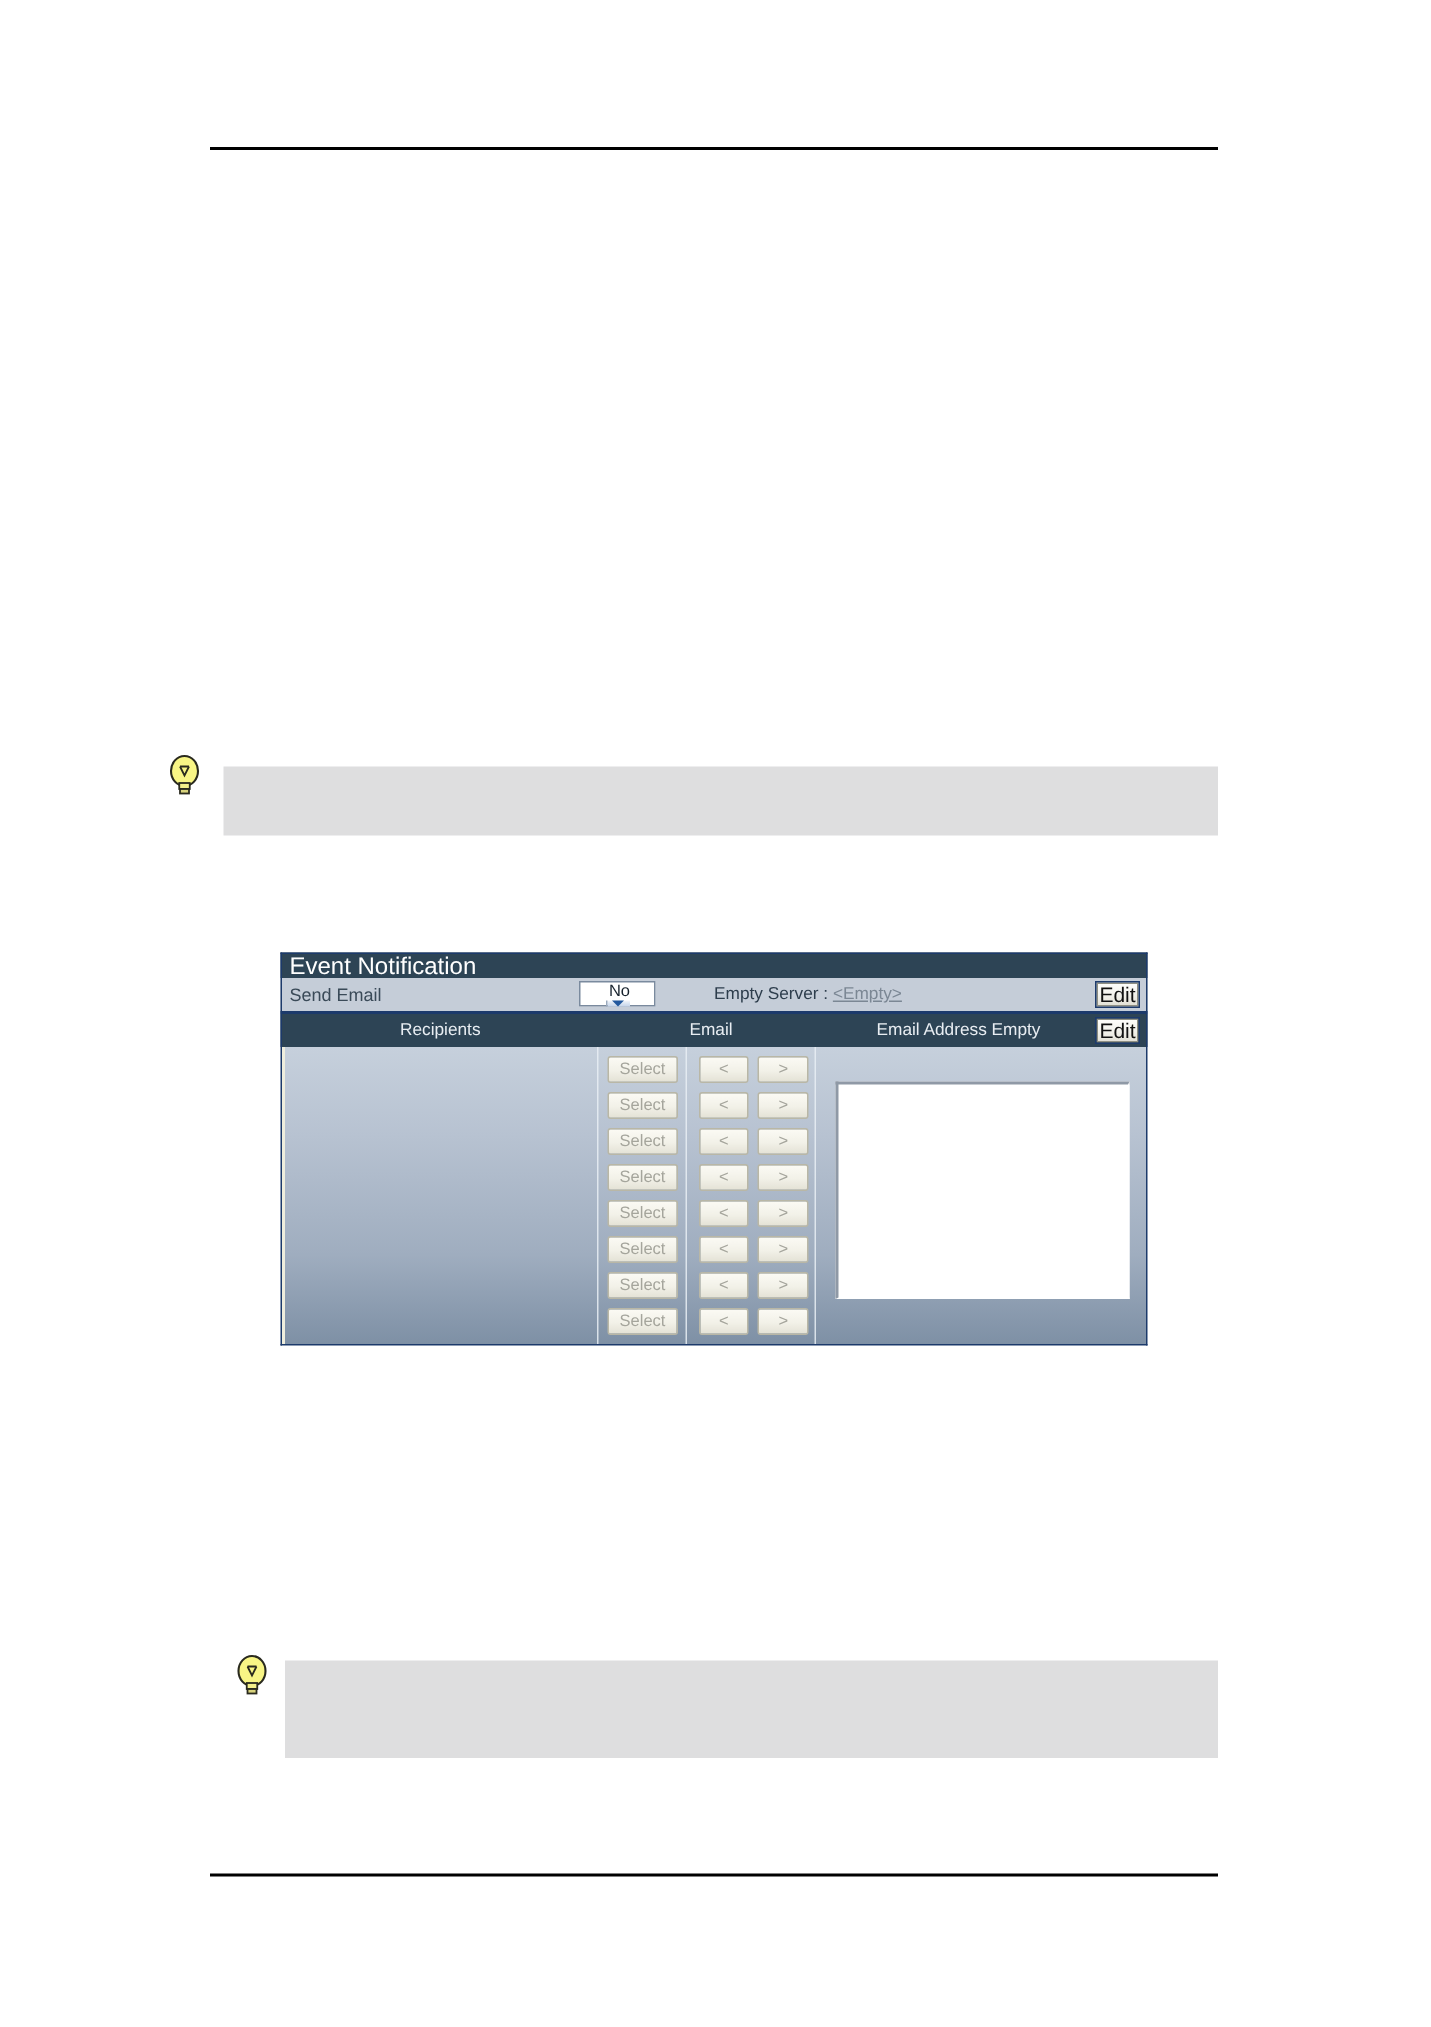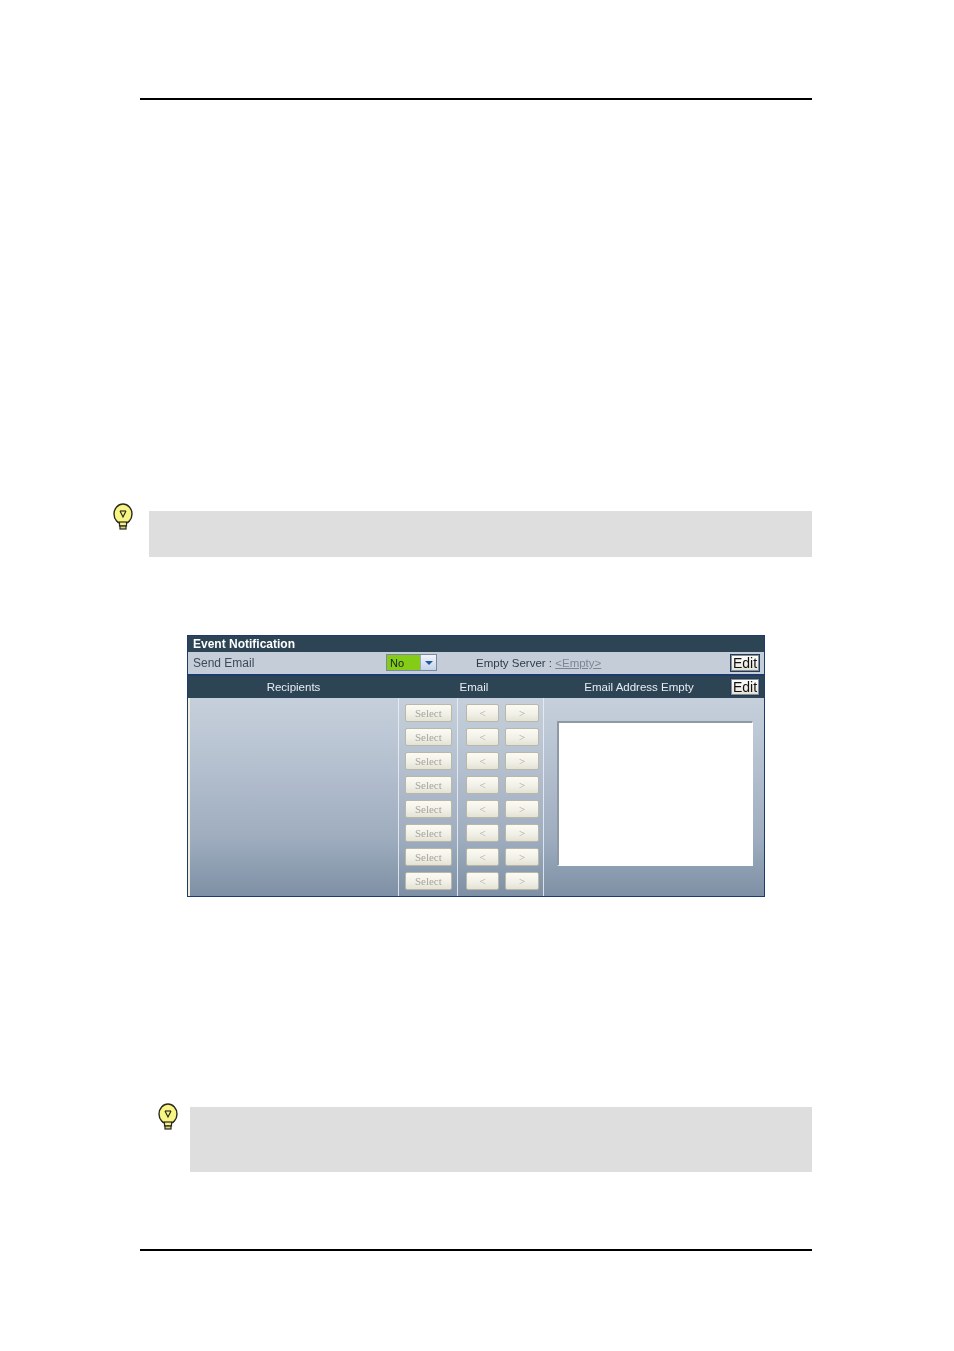--- a/index.html
+++ b/index.html
@@ -57,22 +57,22 @@
     background: #2d4455;
     border: 1px solid #1c3a6b;
     border-bottom: none;
     box-sizing: border-box;
     display: flex;
     align-items: center;
     padding-left: 5px;
   }
   .panel-title-text {
     color: #ffffff;
-    font-size: 12px;
-    font-weight: bold;
+    font-size: 16px;
+    font-weight: normal;
     letter-spacing: 0px;
     line-height: 11px;
   }
 
   .panel-subrow {
     height: 24px;
     background: #c5cdd8;
     border-left: 1px solid #1c3a6b;
     border-right: 1px solid #1c3a6b;
     border-bottom: 2px solid #1c3a6b;
@@ -87,26 +87,27 @@
     color: #3a4a58;
     font-size: 12px;
   }
 
   .select-wrap {
     position: absolute;
     left: 198px;
     top: 2px;
     width: 51px;
     height: 17px;
-    background: #84cc16;
+    background: #ffffff;
     border: 1px solid #7a8a9e;
     box-sizing: border-box;
     display: flex;
     align-items: center;
     cursor: default;
+    flex-direction: column;
   }
   .select-value {
     font-size: 11px;
     color: #15202b;
     padding-left: 3px;
     flex: 1;
   }
   .select-arrow-btn {
     width: 16px;
     height: 15px;
@@ -174,21 +175,20 @@
   .hdr-addrbook { left: 361px; width: 180px; }
 
   .panel-body {
     height: 199px;
     background: linear-gradient(180deg, #c6d0dc 0%, #b7c2d1 30%, #9fadbf 70%, #7e90a5 100%);
     border-left: 1px solid #1c3a6b;
     border-right: 1px solid #1c3a6b;
     border-bottom: 1px solid #1c3a6b;
     box-sizing: border-box;
     position: relative;
-    font-family: Liberation Serif, serif;
   }
   .body-left-accent {
     position: absolute;
     left: 0; top: 0; bottom: 0;
     width: 2px;
     background: #efeedd;
   }
 
   .col-div {
     position: absolute;

